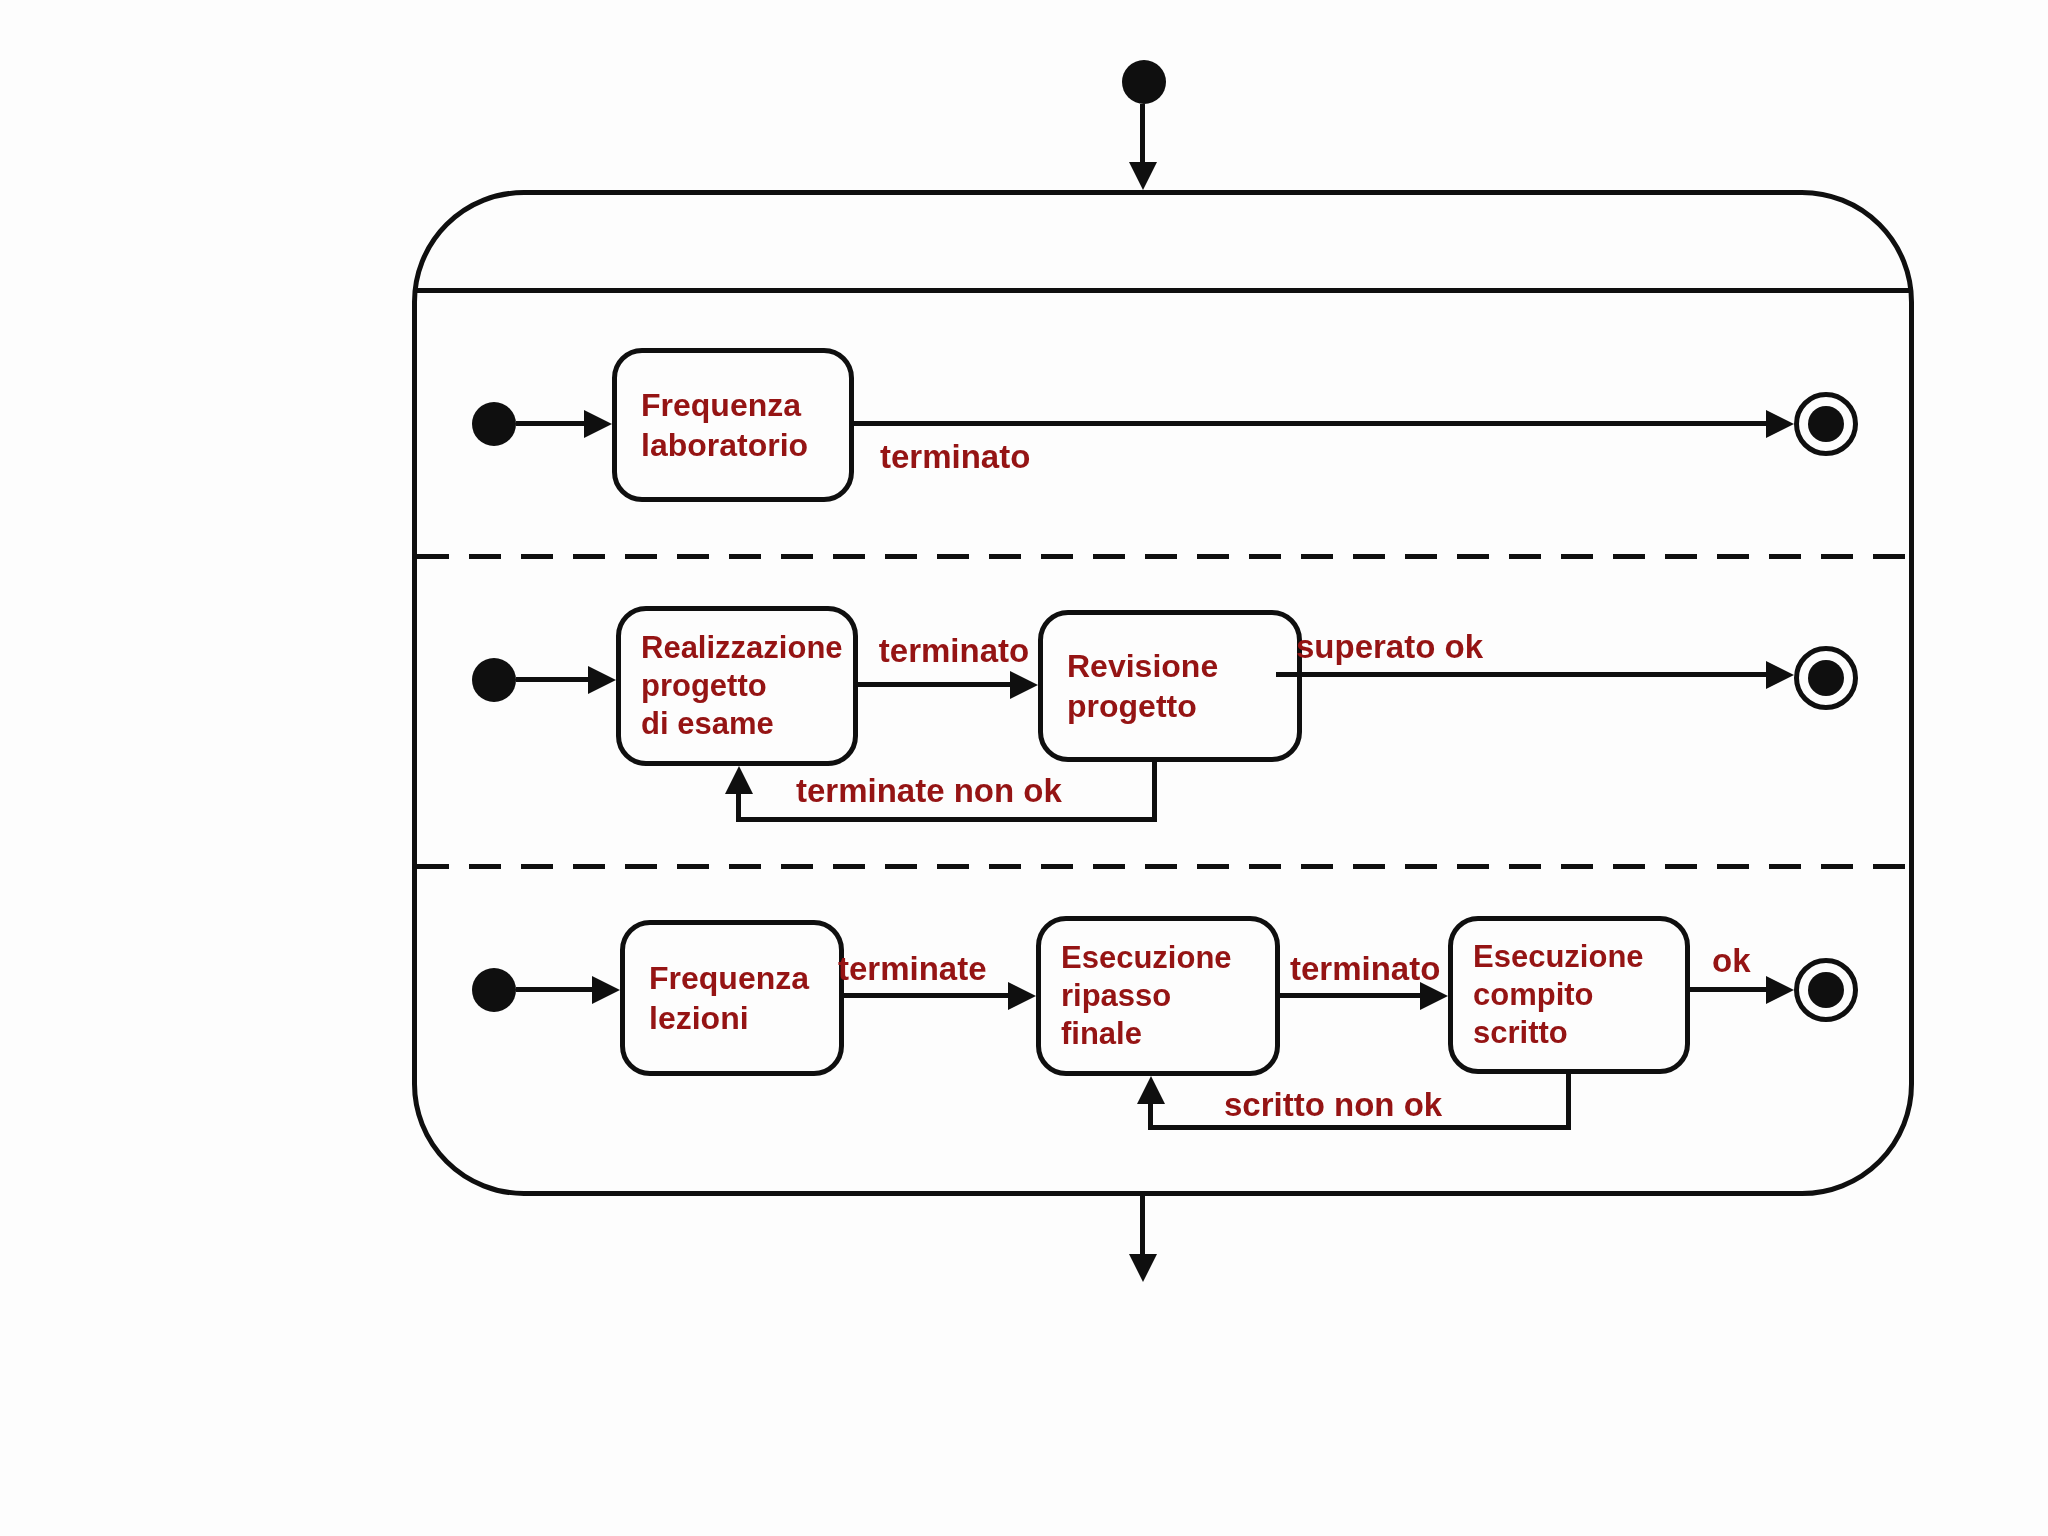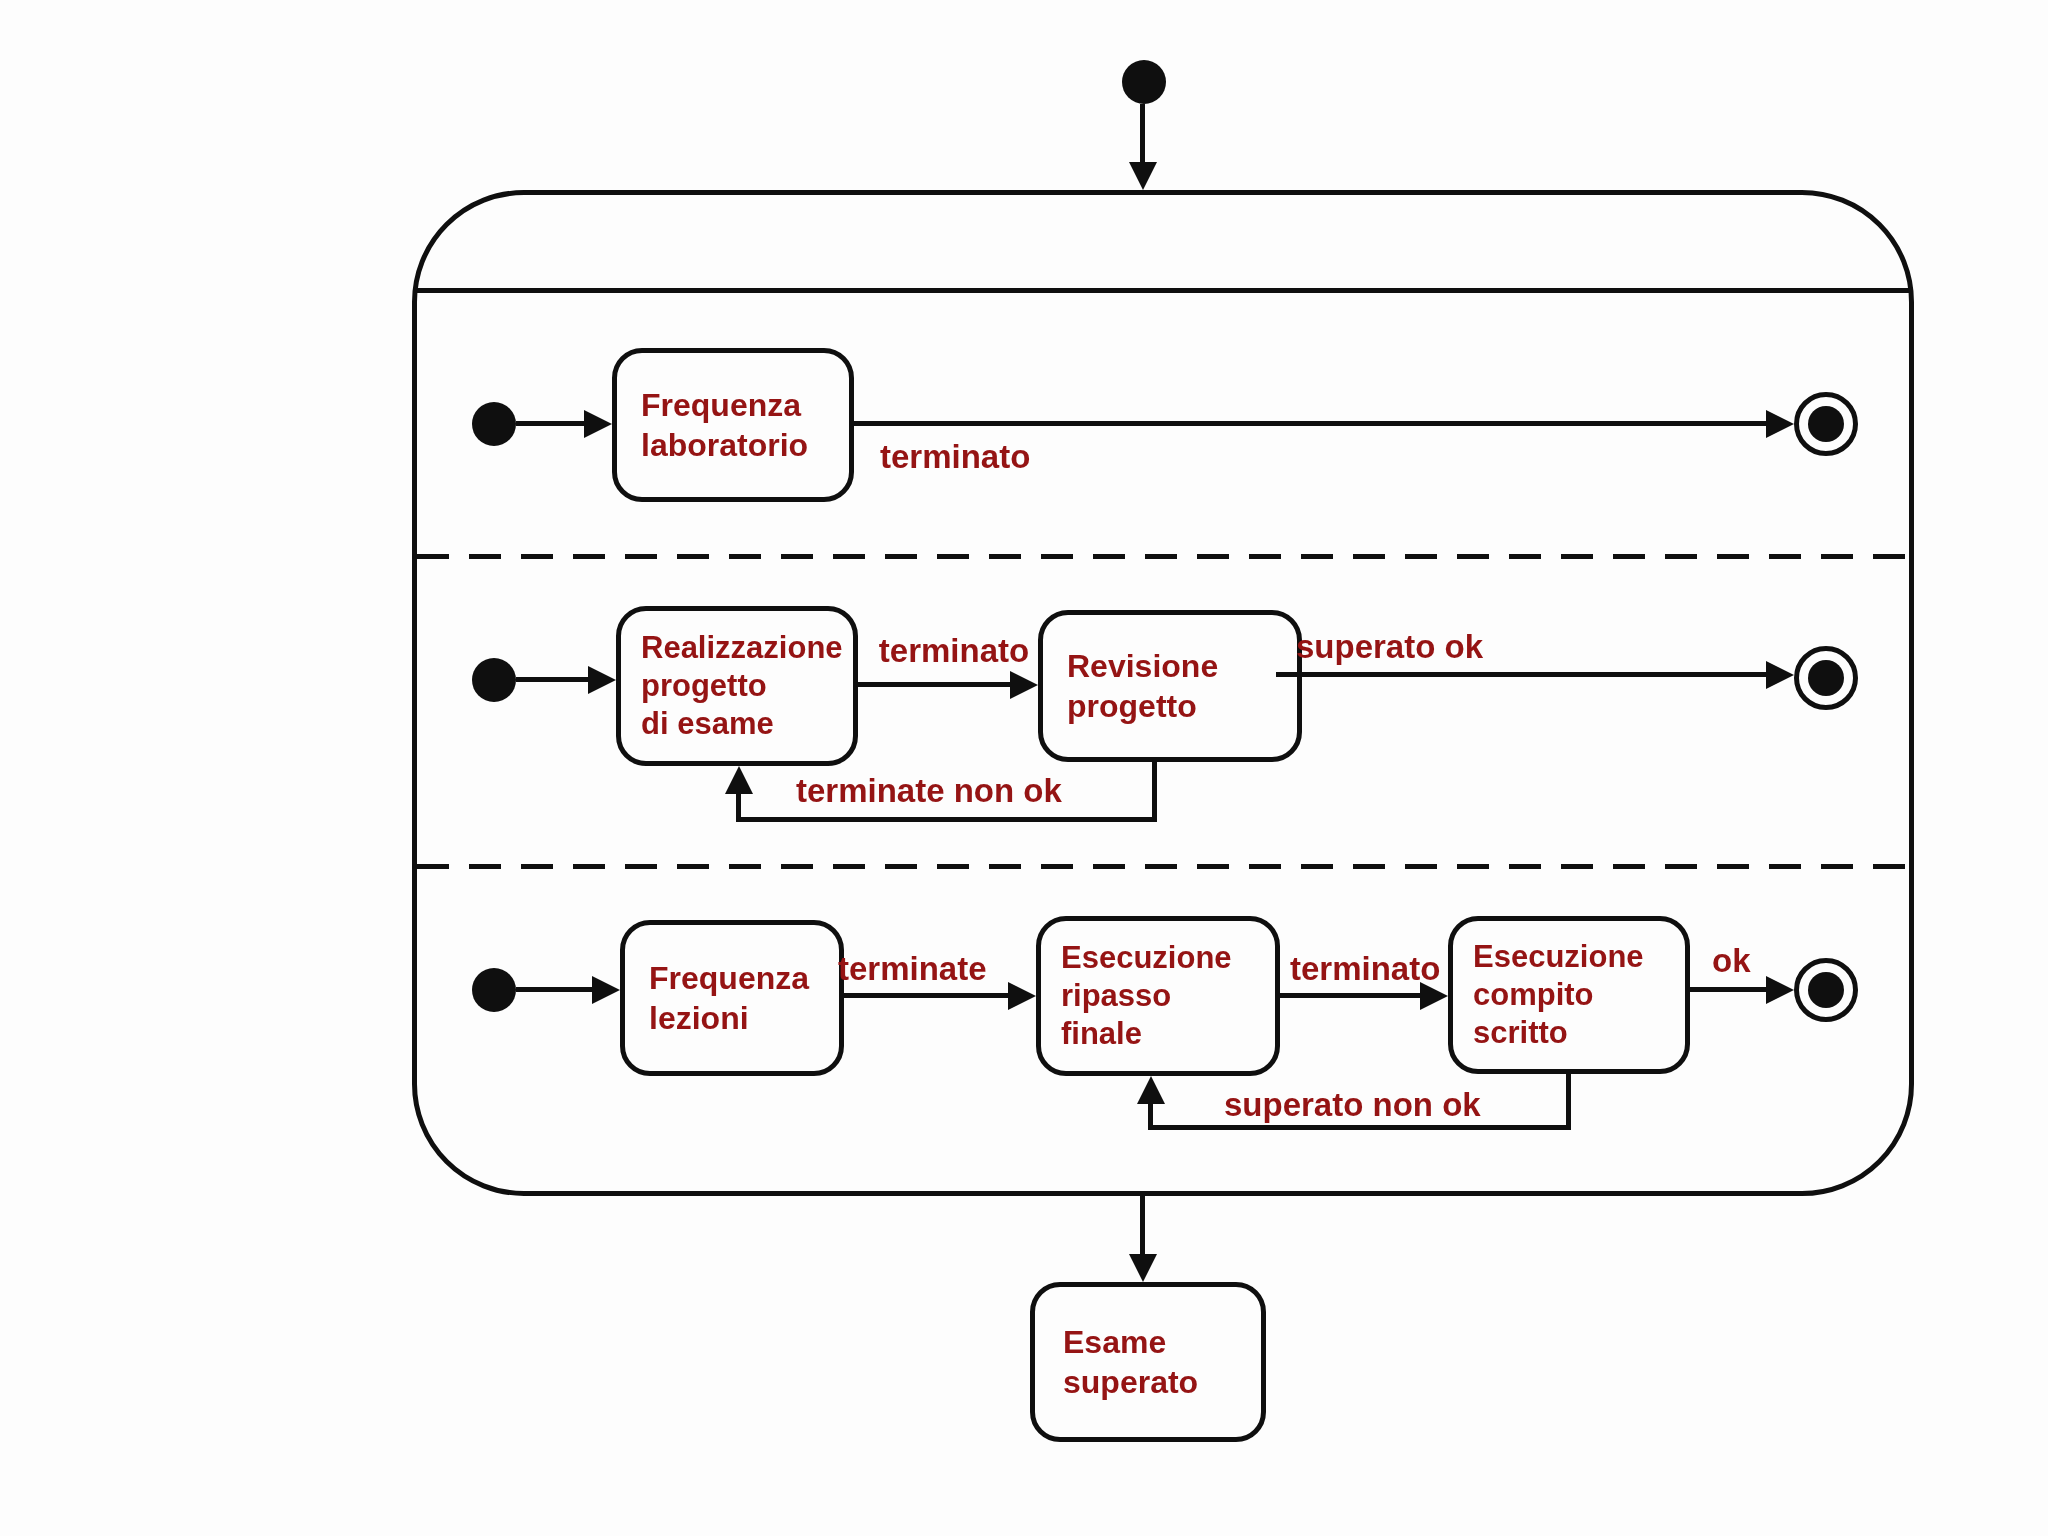--- a/index.html
+++ b/index.html
@@ -139,23 +139,19 @@
   <div class="abs head-right" style="left:1766px;top:976px;"></div>
   <div class="abs tlabel" style="left:1712px;top:942px;">ok</div>
 
   <div class="abs final-outer" style="left:1794px;top:958px;"></div>
   <div class="abs final-inner" style="left:1808px;top:972px;"></div>
 
   <div class="abs vline" style="left:1566px;top:1074px;height:56px;"></div>
   <div class="abs hline" style="left:1148px;top:1125px;width:423px;"></div>
   <div class="abs vline" style="left:1148px;top:1102px;height:28px;"></div>
   <div class="abs head-up" style="left:1137px;top:1076px;"></div>
-  <div class="abs tlabel" style="left:1224px;top:1086px;">superato non ok</div>
+  <div class="abs tlabel" style="left:1224px;top:1086px;">scritto non ok</div>
 
   <div class="abs vline" style="left:1140px;top:1194px;height:62px;"></div>
   <div class="abs head-down" style="left:1129px;top:1254px;"></div>
 
-  <div class="abs state" style="left:1030px;top:1282px;width:236px;height:160px;padding-left:28px;">
-    <span>Esame
-superato</span>
-  </div>
 
 </div>
 
 </body></html>

